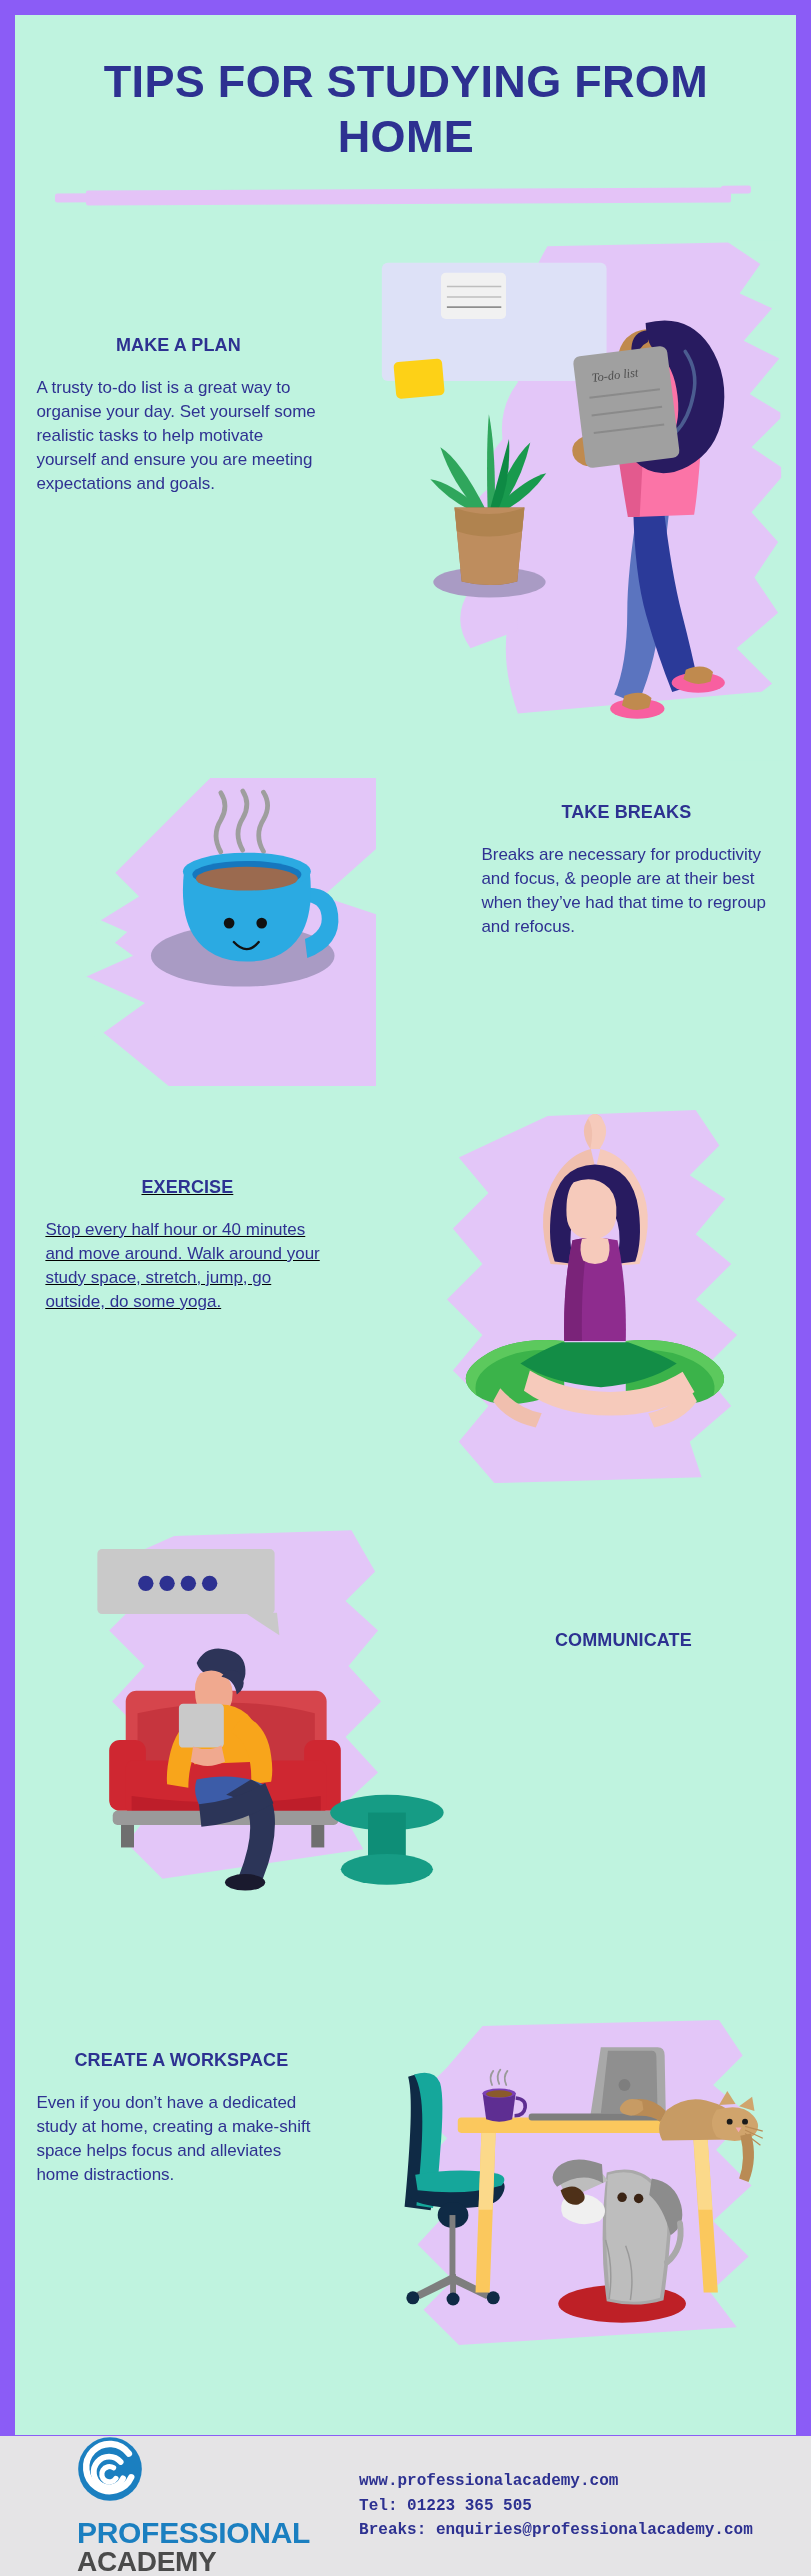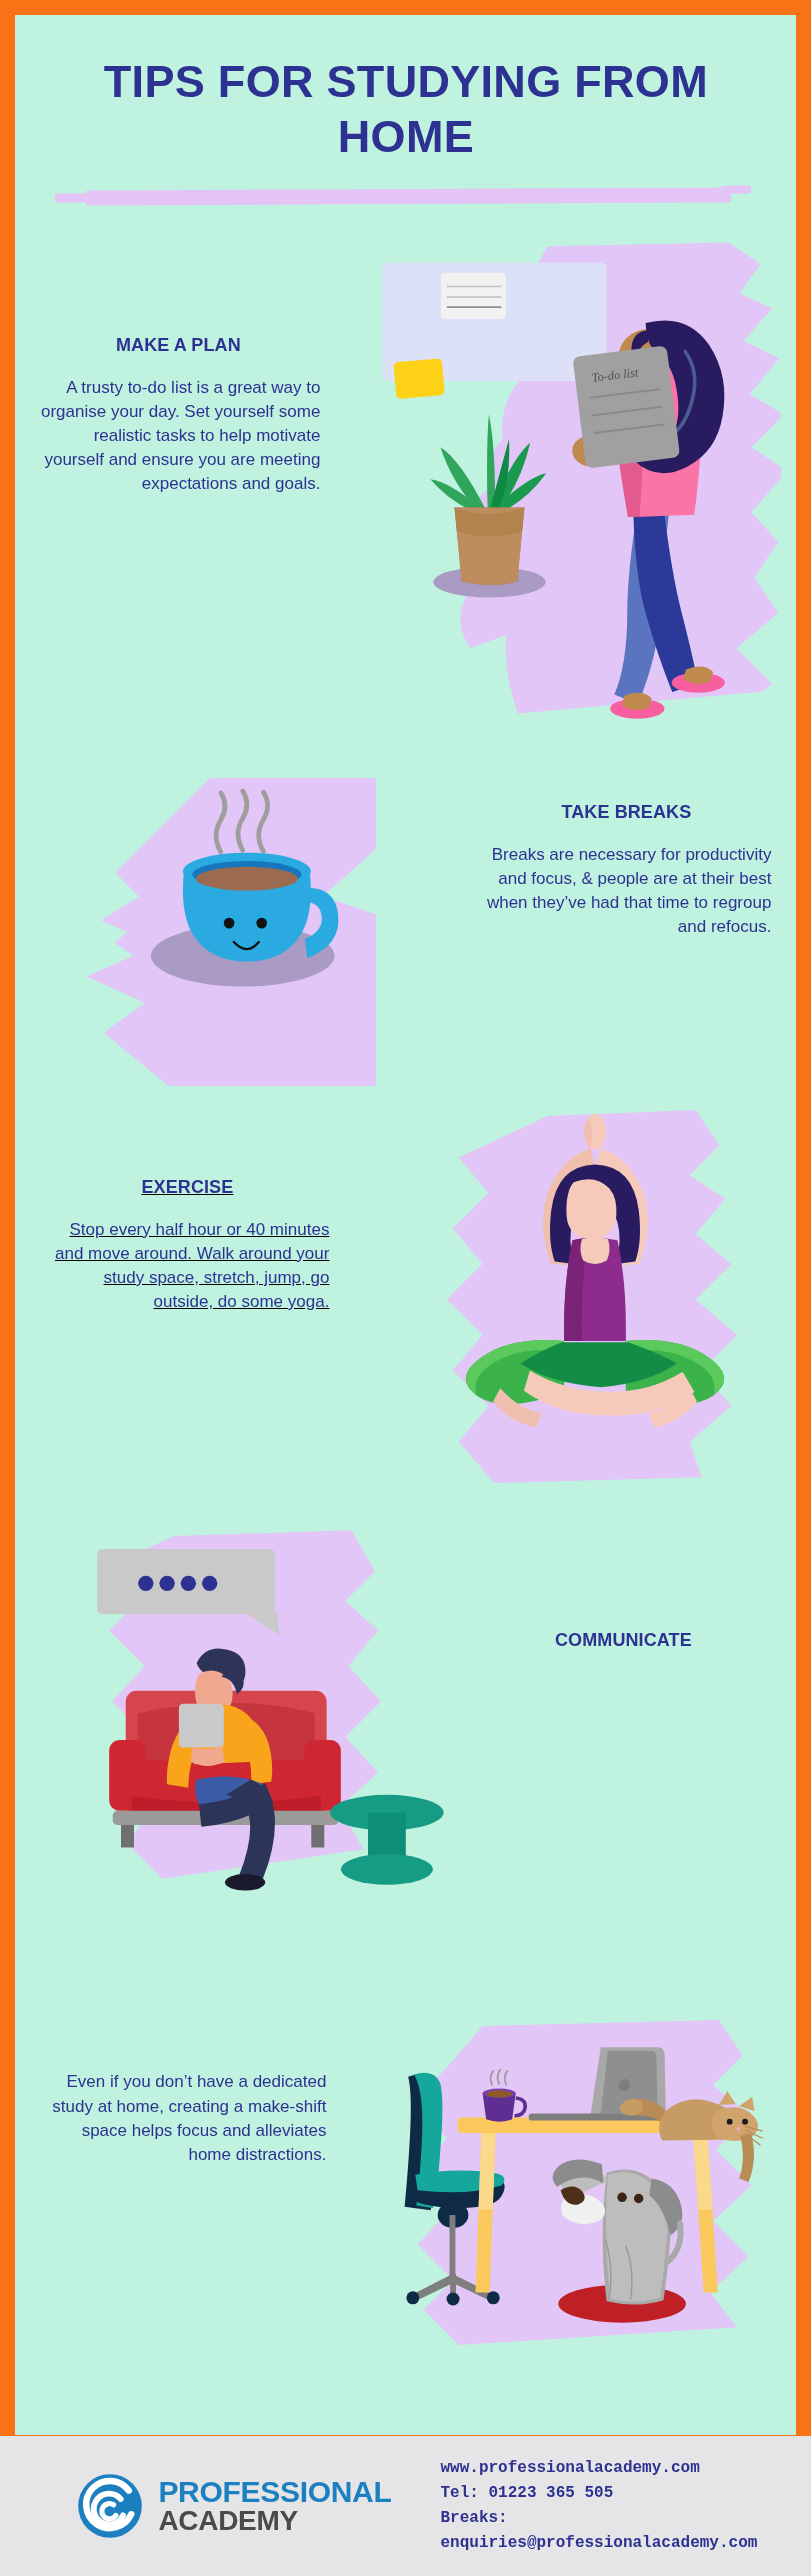--- a/index.html
+++ b/index.html
@@ -6,21 +6,21 @@
   html,body { background:#E0C8F5; }
   body {
     width:812px; height:2576px;
     font-family:"Liberation Sans", sans-serif;
     overflow:hidden; position:relative;
   }
 
   
   .poster {
     position:absolute; inset:0;
-    background:#f97316;
+    background:#8b5cf6;
     padding:15.4px 15.4px 0 15.4px;
   }
   .canvas {
     position:relative;
     width:781px; height:2420px;
     background:#BFF3DF;
     overflow:hidden;
   }
 
   
@@ -54,21 +54,21 @@
   .txt-col { position:absolute; }
   .sec-head {
     color:#2D3191;
     font-size:18px; font-weight:bold; line-height:1.12;
     letter-spacing:0.1px;
     text-align:center;
   }
   .sec-body {
     color:#2F3192;
     font-size:17px; line-height:1.42;
-    text-align:right;
+    text-align:left;
     margin-top:20px;
   }
   .art { position:absolute; }
 
   
   #s1 { top:308px; height:473px; }
   #s1 .txt-col { left:21px; top:12px; width:284px; }
   #s1 .art { left:355px; top:-83px; width:414px; height:521px; }
 
   
@@ -92,21 +92,21 @@
   #s5 .art { left:373px; top:-6px; width:402px; height:331px; }
 
   
   .footer {
     position:absolute; left:0; right:0; bottom:0;
     height:140px;
     background:#E5E4E6;
     display:flex; align-items:center;
     padding-left:77px;
   }
-  .logo-wrap { display:flex; align-items:center; gap:15.4px; }
+  .logo-wrap { display:flex; gap:15.4px;flex-direction:column; }
   .logo-mark { width:66px; height:66px; flex:0 0 66px; }
   .logo-text { line-height:1.0; }
   .logo-l1 { font-size:30px; font-weight:bold; color:#1B7FC0; letter-spacing:-0.3px; }
   .logo-l2 { font-size:28px; font-weight:bold; color:#4A4A4A; letter-spacing:-0.3px; }
   .contact {
     margin-left:49px;
     color:#2D3191;
     font-size:16px; font-weight:bold; line-height:1.55;font-family:Liberation Mono, monospace;
   }
 </style>
@@ -294,20 +294,21 @@
 
         <ellipse cx="560" cy="508" rx="96" ry="30" fill="#169C85"></ellipse>
         <rect x="528" y="508" width="64" height="94" fill="#0E8E77"></rect>
         <ellipse cx="560" cy="604" rx="78" ry="26" fill="#169C85"></ellipse>
       </svg>
     </div>
   </div>
 
   <div class="section" id="s5">
     <div class="txt-col">
+      <div class="sec-head">CREATE A WORKSPACE</div>
       <div class="sec-body">Even if you don’t have a dedicated study at home, creating a make-shift space helps focus and alleviates home distractions.</div>
     </div>
     <div class="art">
       <svg viewBox="0 0 680 560" width="402" height="331">
         <path fill="#E3C6F8" d="M160 10 L560 0 L600 60 L550 110 L610 160 L555 220 L615 280 L550 340 L610 400 L545 460 L590 520 L120 550 L60 490 L110 440 L50 380 L105 320 L45 260 L100 200 L40 140 L100 80 Z"></path>
 
         <path fill="#0F2A45" d="M34 96 q38 -14 48 10 q10 24 2 118 q-4 66 -12 98 l-44 -6 q8 -84 10 -140 q2 -58 -4 -80 Z"></path>
         <path fill="#15A79B" d="M44 92 q34 -10 44 14 q8 26 0 120 q-4 62 -12 92 l-28 -4 q10 -86 10 -142 q0 -56 -14 -80 Z"></path>
         <path fill="#0F2A45" d="M42 268 q74 -10 142 0 q20 6 10 26 q-8 18 -38 22 q-66 8 -114 -10 q-14 -22 0 -38 Z"></path>
         <path fill="#15A79B" d="M46 262 q74 -14 140 -2 q18 6 6 20 q-60 18 -142 8 Z"></path>

